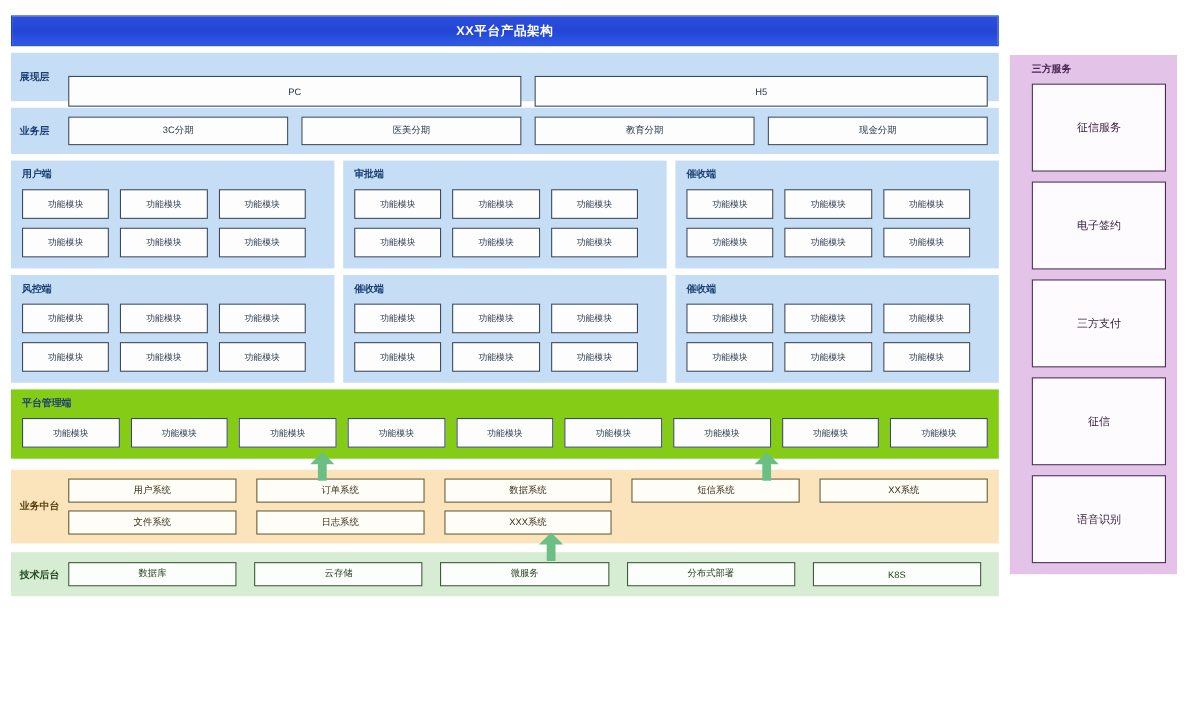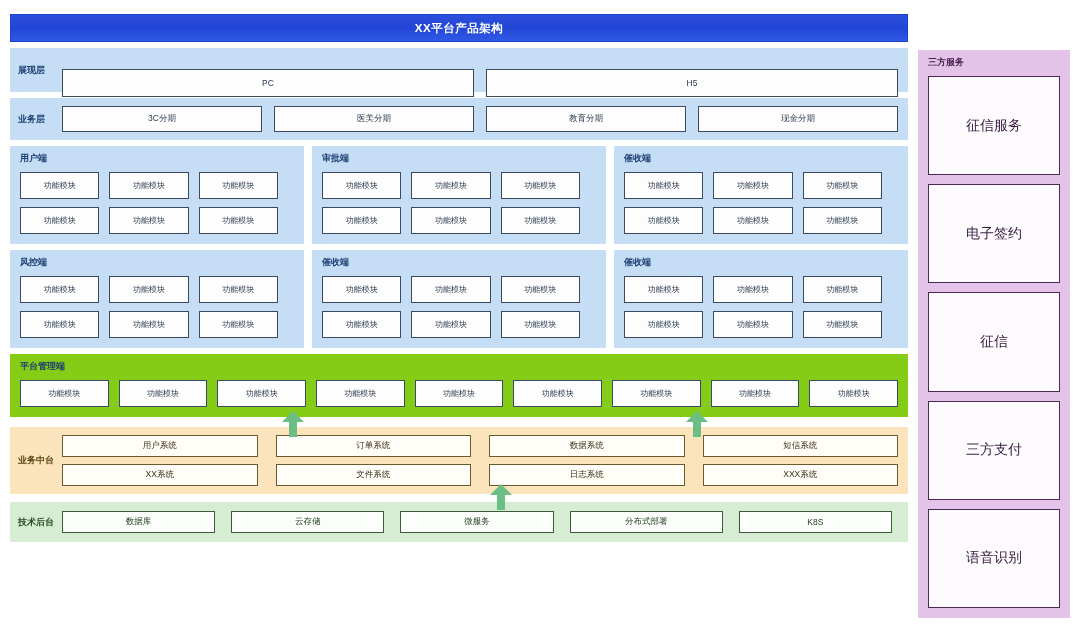--- a/index.html
+++ b/index.html
@@ -141,21 +141,21 @@
     background: #fbe3bc;
     display: flex;
     align-items: center;
     padding: 8px 10px 8px 0;
     position: relative;
   }
   .midband .band-label { color: #5c4311; }
   .mid-grid {
     flex: 1;
     display: grid;
-    grid-template-columns: repeat(4, 1fr);
+    grid-template-columns: repeat(5, 1fr);
     gap: 7px 18px;
   }
   .obox {
     background: #fffdf8;
     border: 1.2px solid #6b5a2e;
     height: 22px;
     display: flex; align-items: center; justify-content: center;
     font-size: 8.5px;
     color: #3a3018;
   }
@@ -183,44 +183,44 @@
     display: flex; align-items: center; justify-content: center;
     font-size: 8.5px;
     color: #24401f;
   }
 
   
   .sidebar {
     position: absolute;
     left: 918px; top: 50px;
     width: 152px;
-    height: 568px;
+    height: 472px;
     background: #e3c3e8;
-    padding: 6px 10px 10px 10px;
+    padding: 6px 10px 10px 20px;
     display: flex;
     flex-direction: column;
   }
   .sidebar-title {
     font-size: 9px;
     font-weight: bold;
     color: #4a2352;
     margin-bottom: 7px;
   }
   .sidebar-list {
     flex: 1;
     display: flex;
     flex-direction: column;
     gap: 9px;
   }
   .pbox {
     flex: 1;
     background: #fdfbfe;
     border: 1.4px solid #4b2a55;
     display: flex; align-items: center; justify-content: center;
-    font-size: 14px;
+    font-size: 10px;
     color: #3a2142;
     font-family: Liberation Mono, monospace;
   }
 </style>
 </head>
 <body>
 
 <div id="canvas">
 
   <div class="main-col">
@@ -371,19 +371,19 @@
       </div>
     </div>
 
   </div>
 
   <div class="sidebar">
     <div class="sidebar-title">三方服务</div>
     <div class="sidebar-list">
       <div class="pbox">征信服务</div>
       <div class="pbox">电子签约</div>
+      <div class="pbox">三方支付</div>
       <div class="pbox">征信</div>
-      <div class="pbox">三方支付</div>
       <div class="pbox">语音识别</div>
     </div>
   </div>
 
 </div>
 
 </body></html>

